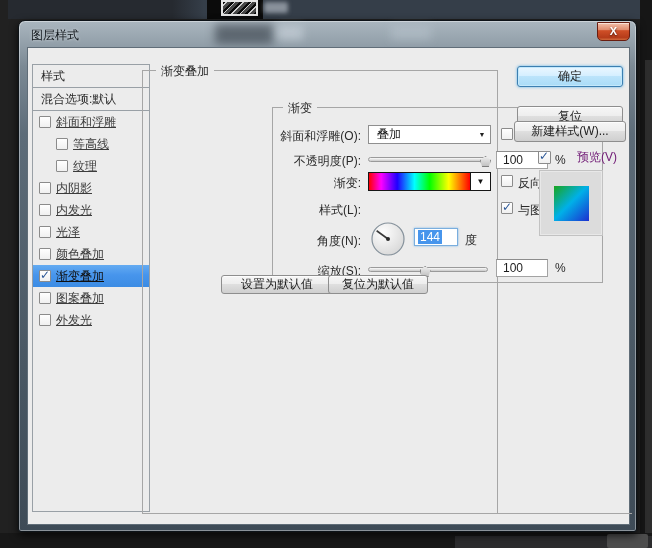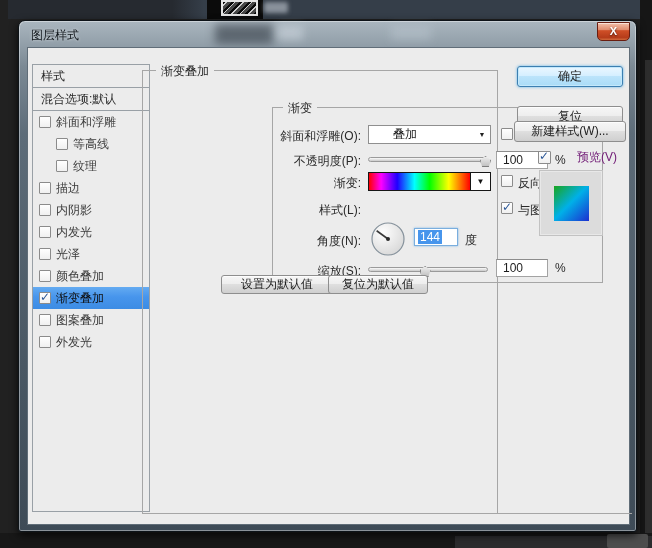--- a/index.html
+++ b/index.html
@@ -44,21 +44,21 @@
                color:#fff; font-weight:bold; font-size:11px; text-align:center; line-height:17px;
                text-shadow:0 1px 2px rgba(0,0,0,.6); cursor:pointer; }
   .client { position:absolute; left:8px; top:26px; width:603px; height:478px;
             background:#ececec; border:1px solid #606d78; }
 
   
   .listbox { position:absolute; left:4px; top:16px; width:118px; height:448px;
              border:1px solid #99a0a6; background:#ececec; }
   .lheader { height:23px; line-height:23px; padding-left:8px; border-bottom:1px solid #99a0a6;
              color:#2a2a2a; cursor:default; }
-  .sitem { height:22px; display:flex; align-items:center; padding-left:6px; color:#3c3c3c; cursor:default; }
+  .sitem { height:22px; display:flex; align-items:center; padding-left:6px; color:#3c3c3c; cursor:default;text-decoration:underline; }
   .sitem.indent { padding-left:23px; }
   .sitem.selected { background:linear-gradient(180deg,#64abf1,var(--selblue) 45%,#3c8ce4); color:#101010; }
   .cb { position:relative; width:12px; height:12px; flex:0 0 12px; margin-right:5px;
         background:linear-gradient(180deg,#fff,#f0f0f0); border:1px solid #8b8b8b; border-radius:1px; }
   .cb.on::after { content:"✓"; position:absolute; left:0; top:-3px; font-size:12px; font-weight:bold;
                   color:var(--check); }
   .cb13 { width:13px; height:13px; flex:0 0 13px; }
 
   
   .group-outer { position:absolute; left:114px; top:22px; width:356px; height:444px;
@@ -68,21 +68,21 @@
   .hline-ext { position:absolute; left:470px; top:465px; width:134px; height:1px; background:#a6a6a6; }
   .group-inner { position:absolute; left:129px; top:36px; width:331px; height:176px;
                  border:1px solid #a6a6a6; }
   .group-inner > .group-label { left:10px; }
 
   
   .lbl { position:absolute; left:0; width:88px; text-align:right; color:#2a2a2a; white-space:nowrap; }
   .unit { position:absolute; color:#2a2a2a; }
   .dropdown { position:absolute; height:19px; background:#fff; border:1px solid #8f8f8f;
               display:flex; align-items:center; cursor:pointer; }
-  .dropdown .dtext { padding-left:24px; flex:1; color:#1c1c1c; }
+  .dropdown .dtext { padding-left:8px; flex:1; color:#1c1c1c; }
   .dropdown .darr { width:16px; text-align:center; font-size:7px; color:#222; }
   .valbox { position:absolute; width:52px; height:18px; background:#fff; border:1px solid #a3a3a3;
             border-top-color:#8c8c8c; line-height:16px; padding-left:6px; color:#1c1c1c; }
   .slider-wrap { position:absolute; height:14px; }
   .slider-track { position:absolute; left:0; right:0; top:3px; height:5px; border:1px solid #9a9a9a;
                   border-radius:3px; background:linear-gradient(180deg,#fafafa,#cacaca); }
   .slider-thumb { position:absolute; top:2px; width:11px; height:11px; margin-left:-6px;
                   background:linear-gradient(180deg,#f0f0f0,#bdbdbd);
                   clip-path:polygon(50% 0,100% 38%,80% 100%,20% 100%,0 38%);
                   box-shadow:inset 0 0 0 1px #7d7d7d; cursor:pointer; }
@@ -149,24 +149,20 @@
         <div class="sitem indent">
           <span class="cb"></span>
           <span>等高线</span>
           </div>
         <div class="sitem indent">
           <span class="cb"></span>
           <span>纹理</span>
           </div>
         <div class="sitem">
           <span class="cb"></span>
-          <span>描边</span>
-          </div>
-        <div class="sitem">
-          <span class="cb"></span>
           <span>内阴影</span>
           </div>
         <div class="sitem">
           <span class="cb"></span>
           <span>内发光</span>
           </div>
         <div class="sitem">
           <span class="cb"></span>
           <span>光泽</span>
           </div>

